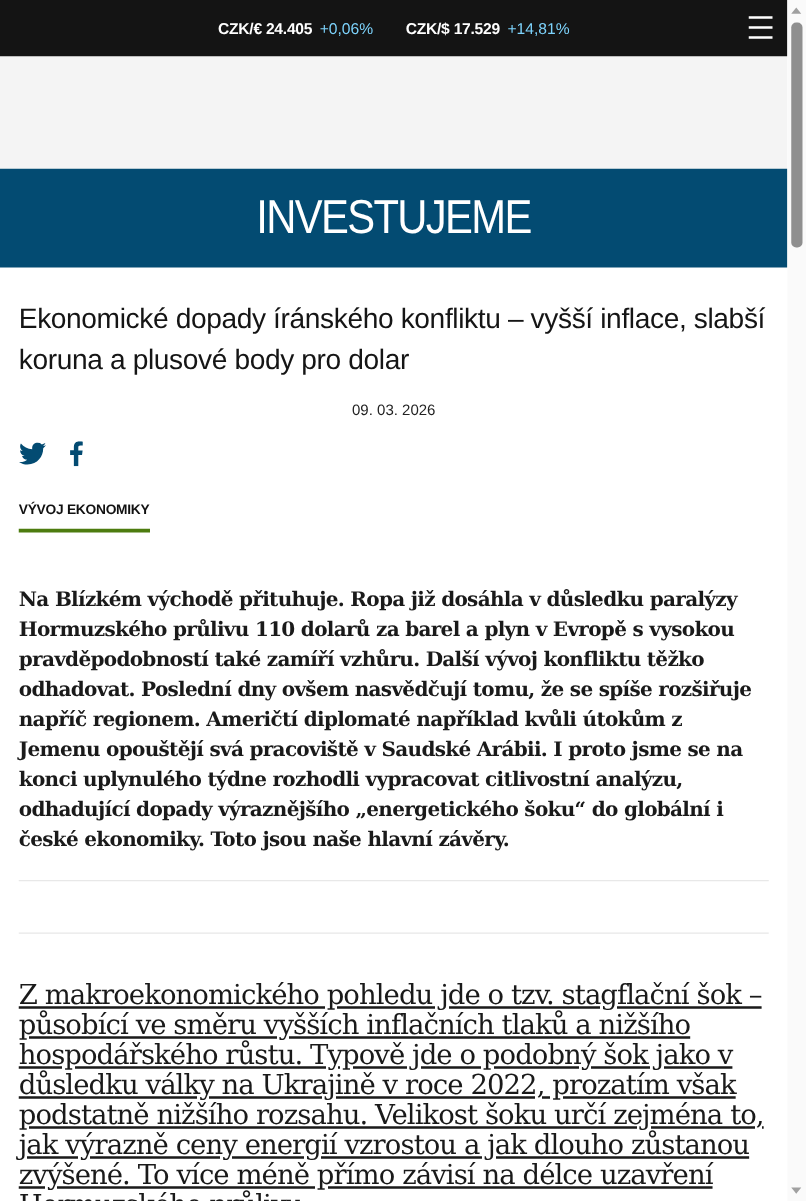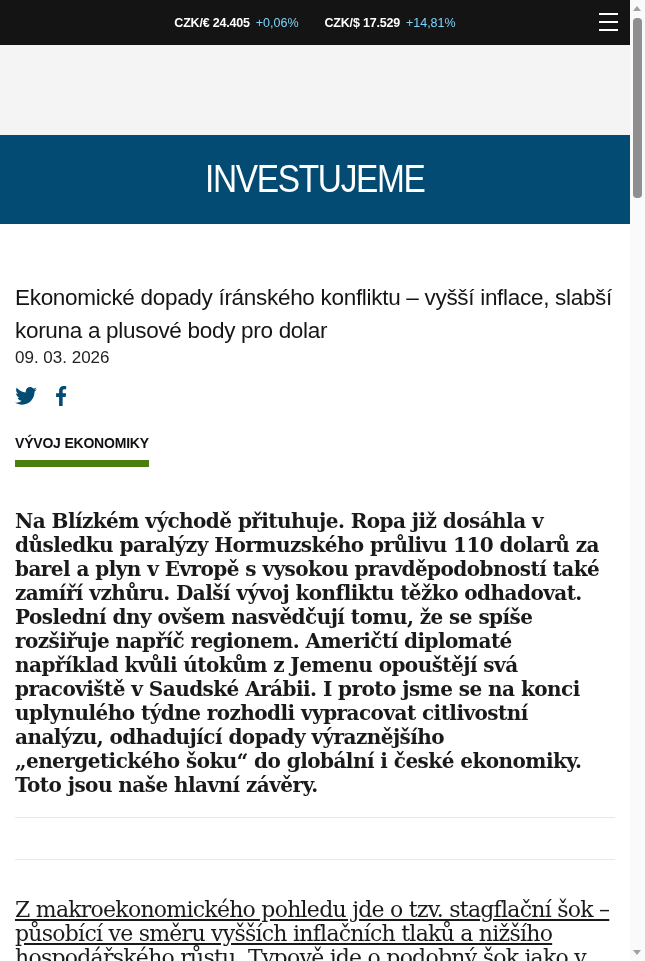--- a/index.html
+++ b/index.html
@@ -6,29 +6,29 @@
   html, body { width: 645px; height: 961px; overflow: hidden; background: #ffffff; }
   body { font-family: "DejaVu Sans", sans-serif; position: relative; }
   .page { position: absolute; left: 0; top: 0; width: 630px; height: 961px; overflow: hidden; background: #fff; }
   .topbar { height: 45px; background: #141414; display: flex; align-items: center; justify-content: center; position: relative; }
   .rate { display: flex; align-items: center; font-size: 12px; margin: 0 13px; }
   .rate .pair { color: #ffffff; font-family: "Liberation Sans", sans-serif; font-weight: 700; font-size: 12.5px; letter-spacing: -0.2px; }
   .rate .chg { color: #7dd3fc; font-family: "Liberation Sans", sans-serif; font-size: 12.5px; margin-left: 6px; }
   .hamburger { position: absolute; right: 12px; top: 13px; width: 19px; height: 18px; display: flex; flex-direction: column; justify-content: space-between; cursor: pointer; }
   .hamburger span { display: block; height: 2px; background: #fff; }
   .adspace { height: 90px; background: #f4f4f4; }
-  .brand { height: 89px; background: #034b72; display: flex; align-items: center; justify-content: center; }
+  .brand { height: 79px; background: #034b72; display: flex; align-items: center; justify-content: center; }
   .brand .logo { color: #ffffff; font-family: "Liberation Sans", sans-serif; font-size: 38px; letter-spacing: -1.5px; transform: scaleX(0.88); font-weight: 400; }
   .content { padding: 0 15px; }
-  h1 { font-family: "Liberation Sans", sans-serif; font-weight: 400; font-size: 22.5px; line-height: 33px; color: #151515; margin-top: 57px; letter-spacing: -0.3px; }
-  .date { font-family: "Liberation Sans", sans-serif; font-size: 17px; color: #222; margin-top: 1px; }
+  h1 { font-family: "Liberation Sans", sans-serif; font-weight: 400; font-size: 22.5px; line-height: 33px; color: #151515; margin-top: 24px; letter-spacing: -0.3px; }
+  .date { font-family: "Liberation Sans", sans-serif; font-size: 12px; color: #222; margin-top: 17px; text-align: center; }
   .share { display: flex; align-items: center; margin-top: 16px; height: 24px; }
   .share .ic { margin-right: 18px; display: flex; align-items: center; cursor: pointer; }
-  .category { display: inline-block; margin-top: 27px; font-family: "Liberation Sans", sans-serif; font-weight: 700; font-size: 14px; color: #111; letter-spacing: -0.2px; padding-bottom: 9px; border-bottom: 7px solid #4d7c0f; }
-  .lead { margin-top: 42px; font-family: "DejaVu Serif", serif; font-weight: 700; font-size: 20px; line-height: 24px; color: #1a1a1a; letter-spacing: -0.55px; }
+  .category { display: inline-block; margin-top: 27px; font-family: "Liberation Sans", sans-serif; font-weight: 700; font-size: 11px; color: #111; letter-spacing: -0.2px; padding-bottom: 9px; border-bottom: 3px solid #4d7c0f; }
+  .lead { margin-top: 42px; font-family: "DejaVu Serif", serif; font-weight: 700; font-size: 16px; line-height: 24px; color: #1a1a1a; letter-spacing: -0.55px; }
   .divider { height: 1px; background: #e8e8e8; margin-top: 20px; }
   .divider2 { height: 1px; background: #e8e8e8; margin-top: 41px; }
   .body { margin-top: 38px; font-family: "DejaVu Serif", serif; font-size: 22px; line-height: 24px; color: #1a1a1a; letter-spacing: -0.75px; text-decoration: underline; }
   .scrollbar { position: absolute; right: 0; top: 0; width: 15px; height: 961px; background: #fafafa; }
   .scrollbar .up { position: absolute; top: 6px; left: 3px; width: 0; height: 0; border-left: 4.5px solid transparent; border-right: 4.5px solid transparent; border-bottom: 5px solid #a0a0a0; }
   .scrollbar .down { position: absolute; bottom: 6px; left: 3px; width: 0; height: 0; border-left: 4.5px solid transparent; border-right: 4.5px solid transparent; border-top: 5px solid #a0a0a0; }
   .scrollbar .thumb { position: absolute; top: 18px; left: 3px; width: 9px; height: 180px; background: #8f8f8f; border-radius: 4px; }
 </style>
 </head>
 <body>

